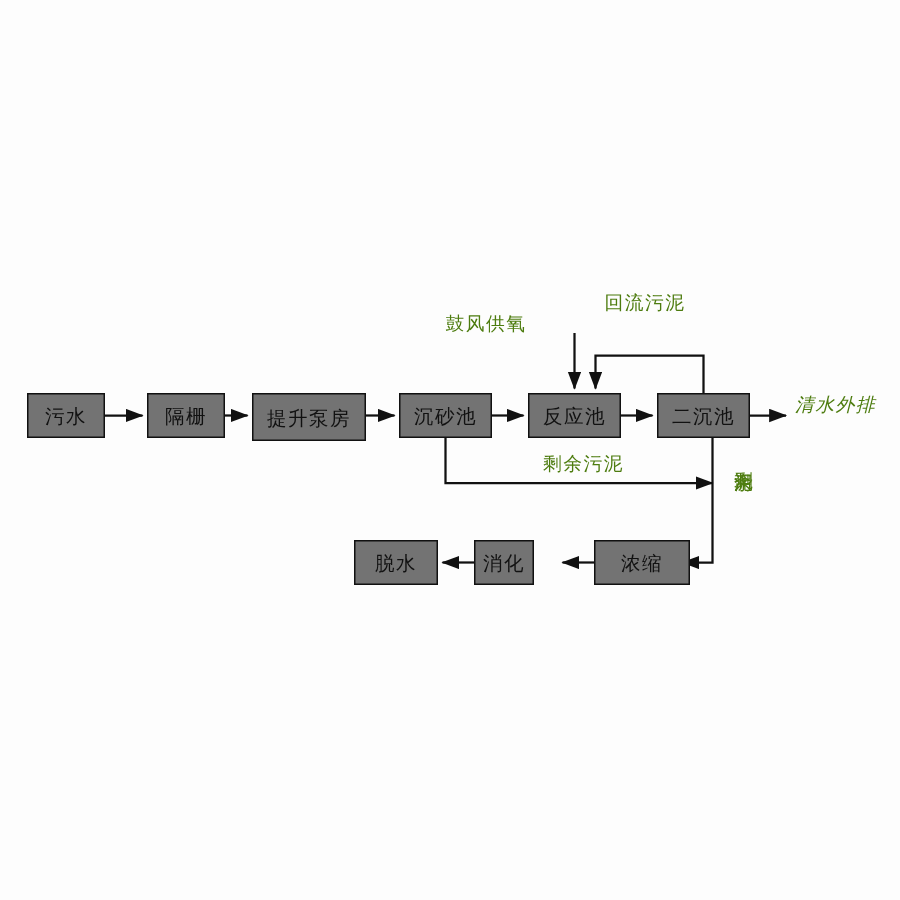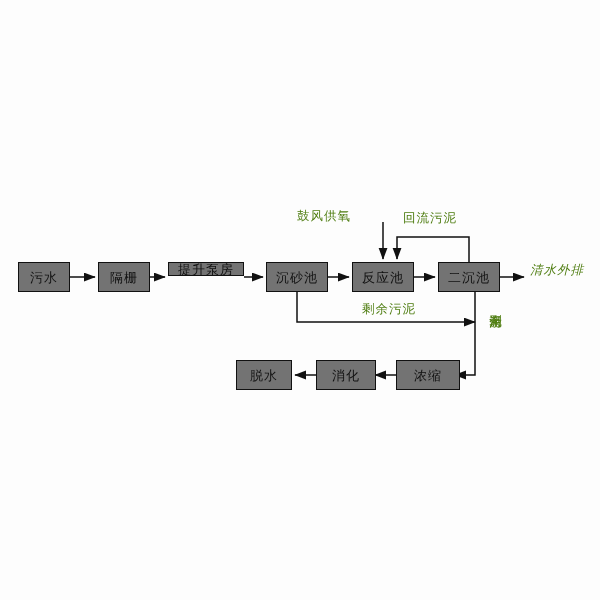--- a/index.html
+++ b/index.html
@@ -103,41 +103,41 @@
       <path d="M316,375 L295,375"></path>
     </g>
   </svg>
 
   <div class="node" style="left:18px;top:262px;width:52px;height:30px;">
       <span>污水</span>
     </div>
   <div class="node" style="left:98px;top:262px;width:52px;height:30px;text-align:right;">
       <span>隔栅</span>
     </div>
-  <div class="node" style="left:168px;top:262px;width:76px;height:14px;">
+  <div class="node" style="left:168px;top:262px;width:76px;height:32px;">
       <span>提升泵房</span>
     </div>
   <div class="node" style="left:266px;top:262px;width:62px;height:30px;">
       <span>沉砂池</span>
     </div>
   <div class="node" style="left:352px;top:262px;width:62px;height:30px;">
       <span>反应池</span>
     </div>
   <div class="node" style="left:236px;top:360px;width:56px;height:30px;">
       <span>脱水</span>
     </div>
   <div class="node" style="left:438px;top:262px;width:62px;height:30px;">
       <span>二沉池</span>
     </div>
-  <div class="node" style="left:316px;top:360px;width:60px;height:30px;">
+  <div class="node" style="left:316px;top:360px;width:40px;height:30px;">
       <span>消化</span>
     </div>
   <div class="node" style="left:396px;top:360px;width:64px;height:30px;">
       <span>浓缩</span>
     </div>
 
   <div class="label" style="left:297px;top:210px;">鼓风供氧</div>
-  <div class="label" style="left:403px;top:212px;">回流污泥</div>
+  <div class="label" style="left:403px;top:196px;">回流污泥</div>
   <div class="label" style="left:530px;top:264px;font-style:italic;">清水外排</div>
   <div class="label" style="left:362px;top:303px;">剩余污泥</div>
   <div class="label vertical" style="left:489px;top:305px;">剩余污泥</div>
 
 </div>
 
 </body></html>

